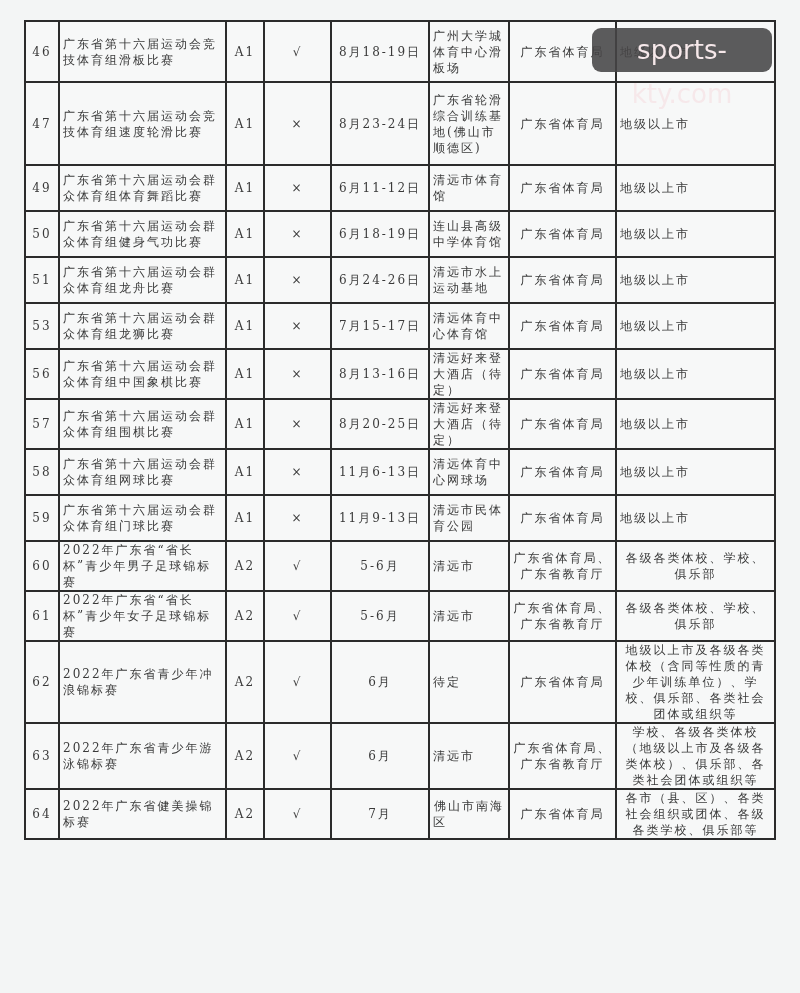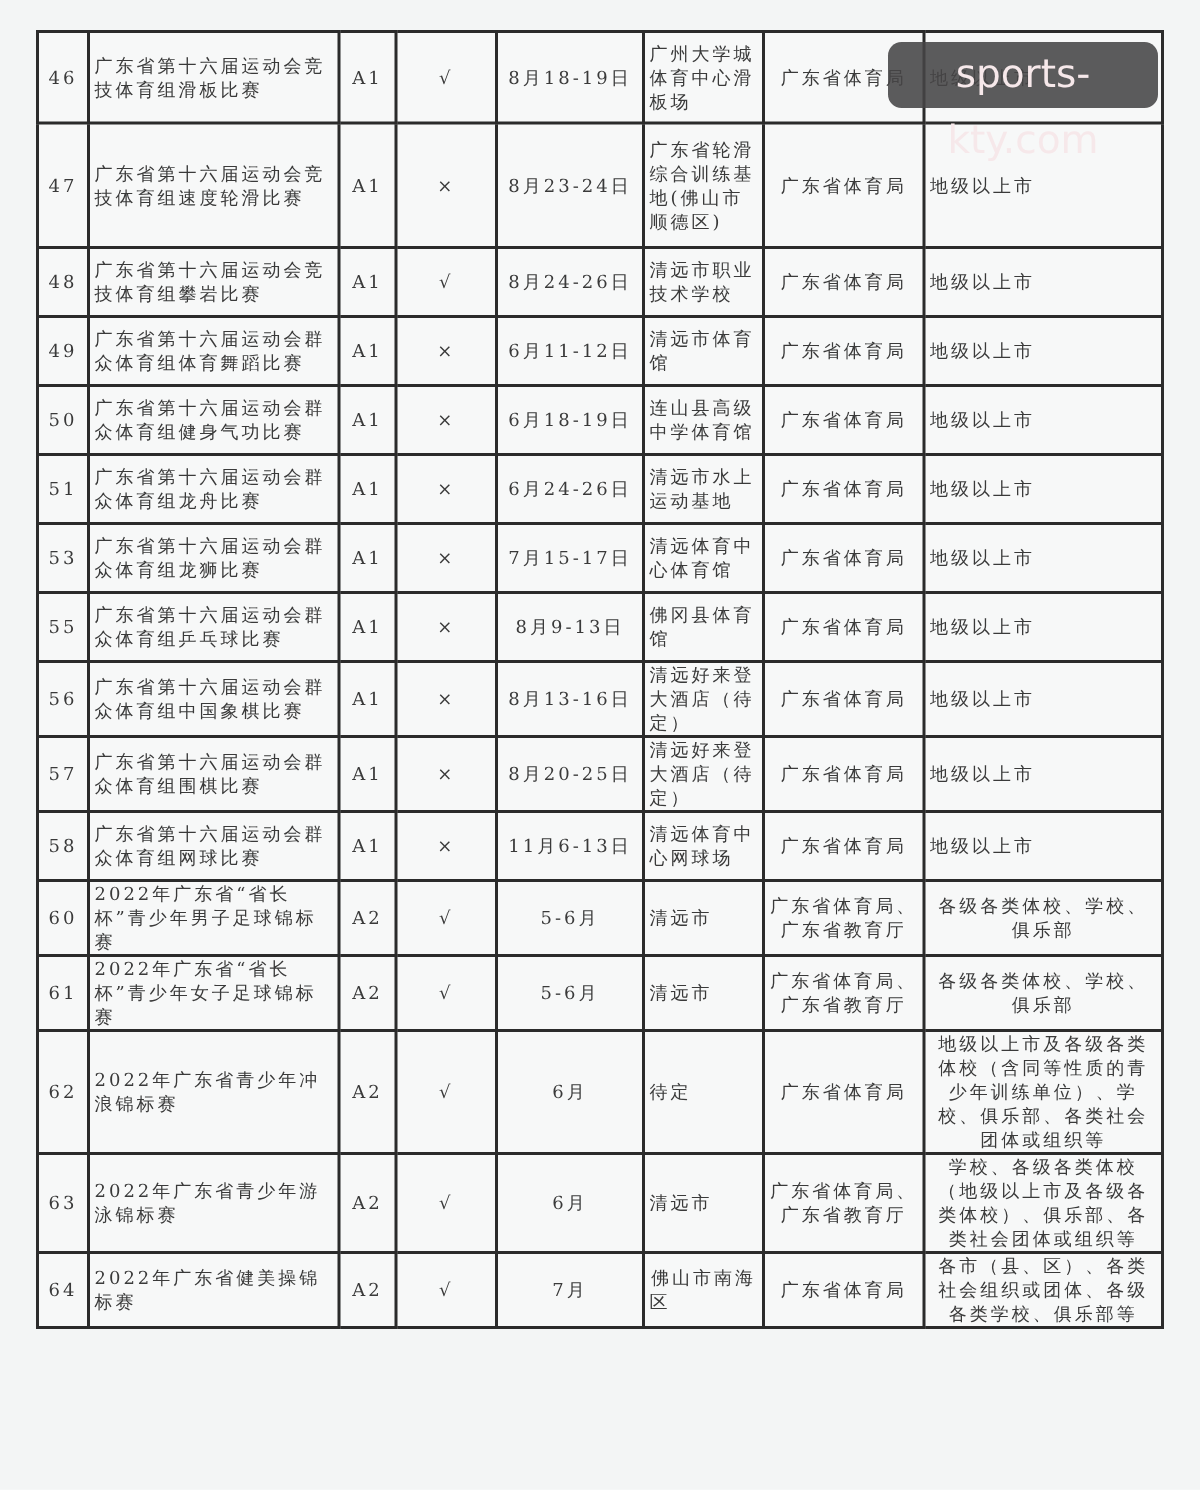--- a/index.html
+++ b/index.html
@@ -74,30 +74,20 @@
       <td class="c-num">47</td>
       <td class="c-name">广东省第十六届运动会竞技体育组速度轮滑比赛</td>
       <td class="c-level">A1</td>
       <td class="c-mark">×</td>
       <td class="c-date">8月23-24日</td>
       <td class="c-venue">广东省轮滑综合训练基地(佛山市顺德区)</td>
       <td class="c-org">广东省体育局</td>
       <td class="c-part">地级以上市</td>
     </tr>
     <tr style="height:46px">
-      <td class="c-num">48</td>
-      <td class="c-name">广东省第十六届运动会竞技体育组攀岩比赛</td>
-      <td class="c-level">A1</td>
-      <td class="c-mark">√</td>
-      <td class="c-date">8月24-26日</td>
-      <td class="c-venue">清远市职业技术学校</td>
-      <td class="c-org">广东省体育局</td>
-      <td class="c-part">地级以上市</td>
-    </tr>
-    <tr style="height:46px">
       <td class="c-num">49</td>
       <td class="c-name">广东省第十六届运动会群众体育组体育舞蹈比赛</td>
       <td class="c-level">A1</td>
       <td class="c-mark">×</td>
       <td class="c-date">6月11-12日</td>
       <td class="c-venue">清远市体育馆</td>
       <td class="c-org">广东省体育局</td>
       <td class="c-part">地级以上市</td>
     </tr>
     <tr style="height:46px">
@@ -124,30 +114,20 @@
       <td class="c-num">53</td>
       <td class="c-name">广东省第十六届运动会群众体育组龙狮比赛</td>
       <td class="c-level">A1</td>
       <td class="c-mark">×</td>
       <td class="c-date">7月15-17日</td>
       <td class="c-venue">清远体育中心体育馆</td>
       <td class="c-org">广东省体育局</td>
       <td class="c-part">地级以上市</td>
     </tr>
     <tr style="height:46px">
-      <td class="c-num">55</td>
-      <td class="c-name">广东省第十六届运动会群众体育组乒乓球比赛</td>
-      <td class="c-level">A1</td>
-      <td class="c-mark">×</td>
-      <td class="c-date">8月9-13日</td>
-      <td class="c-venue">佛冈县体育馆</td>
-      <td class="c-org">广东省体育局</td>
-      <td class="c-part">地级以上市</td>
-    </tr>
-    <tr style="height:46px">
       <td class="c-num">56</td>
       <td class="c-name">广东省第十六届运动会群众体育组中国象棋比赛</td>
       <td class="c-level">A1</td>
       <td class="c-mark">×</td>
       <td class="c-date">8月13-16日</td>
       <td class="c-venue">清远好来登大酒店（待定）</td>
       <td class="c-org">广东省体育局</td>
       <td class="c-part">地级以上市</td>
     </tr>
     <tr style="height:46px">
@@ -160,20 +140,30 @@
       <td class="c-org">广东省体育局</td>
       <td class="c-part">地级以上市</td>
     </tr>
     <tr style="height:46px">
       <td class="c-num">58</td>
       <td class="c-name">广东省第十六届运动会群众体育组网球比赛</td>
       <td class="c-level">A1</td>
       <td class="c-mark">×</td>
       <td class="c-date">11月6-13日</td>
       <td class="c-venue">清远体育中心网球场</td>
+      <td class="c-org">广东省体育局</td>
+      <td class="c-part">地级以上市</td>
+    </tr>
+    <tr style="height:46px">
+      <td class="c-num">59</td>
+      <td class="c-name">广东省第十六届运动会群众体育组门球比赛</td>
+      <td class="c-level">A1</td>
+      <td class="c-mark">×</td>
+      <td class="c-date">11月9-13日</td>
+      <td class="c-venue">清远市民体育公园</td>
       <td class="c-org">广东省体育局</td>
       <td class="c-part">地级以上市</td>
     </tr>
     <tr style="height:40px">
       <td class="c-num">60</td>
       <td class="c-name">2022年广东省“省长杯”青少年男子足球锦标赛</td>
       <td class="c-level">A2</td>
       <td class="c-mark">√</td>
       <td class="c-date">5-6月</td>
       <td class="c-venue center">清远市</td>

